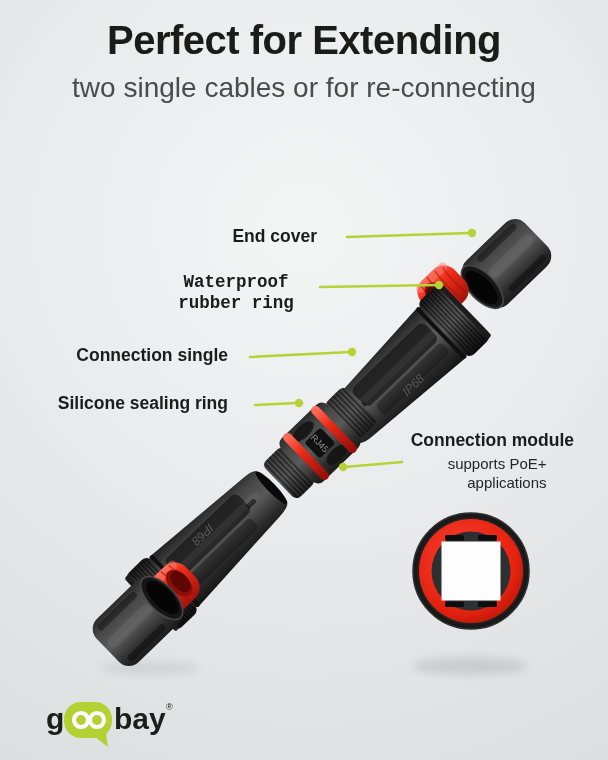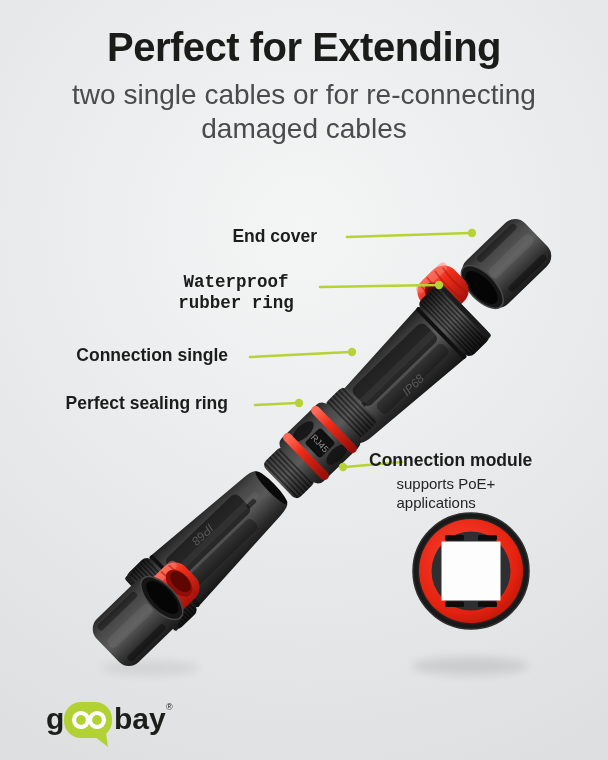--- a/index.html
+++ b/index.html
@@ -3,52 +3,52 @@
 <meta charset="utf-8">
 <style>
   html,body{margin:0;padding:0;}
   .stage{
     position:relative; width:608px; height:760px; overflow:hidden;
     font-family:"Liberation Sans", sans-serif;
     background:radial-gradient(circle at 50% 30%, #f4f5f5 0%, #eaebec 45%, #dcdedf 100%);
   }
   .hdr{position:absolute; top:0; left:0; width:608px; text-align:center; z-index:2;}
   .hdr h1{
-    margin:24px 0 8px; font-size:40px; line-height:46px; font-weight:bold;
+    margin:17px 0 8px; font-size:40px; line-height:46px; font-weight:bold;
     color:#1b1b1a; letter-spacing:-0.5px;
   }
   .hdr .sub{
     margin:4px; font-size:28px; line-height:34px; color:#4b4b4d; font-weight:normal;
   }
   svg.art{position:absolute; left:0; top:0; z-index:1;}
   .label{
     position:absolute; z-index:2; font-weight:bold; font-size:17.5px;
     line-height:21px; color:#1c1c1c; white-space:nowrap;
   }
   .label.wrap{white-space:normal;}
   #lbl-end{top:226px; right:291px;text-align:right;}
   #lbl-water{top:272px; left:168px; width:136px; text-align:center;font-family:Liberation Mono, monospace;}
   #lbl-cover{top:345px; right:380px;}
   #lbl-seal{top:393px; right:380px;}
-  #lbl-module{top:450px; left:369px; width:205px; text-align:left;}
+  #lbl-module{top:430px; left:369px; width:205px; text-align:right;}
   #lbl-module .sub{
     font-weight:normal; font-size:15px; line-height:19px; margin:3px auto 16px;
     max-width:150px; color:#252525; white-space:normal;
   }
   .logo{position:absolute; left:44px; top:694px; z-index:2;}
 </style>
 </head>
 <body>
 
 <div class="stage">
 
   <div class="hdr">
     <h1>Perfect for Extending</h1>
     <p class="sub"><span>two single cables or for re-connecting</span><br>
-       <span>damaged cables</span></p>
+       </p>
   </div>
 
   <svg class="art" width="608" height="760" viewBox="0 0 608 760">
     <defs>
       <linearGradient id="gBody" x1="0" y1="-40" x2="0" y2="40" gradientUnits="userSpaceOnUse">
         <stop offset="0" stop-color="#141414"></stop>
         <stop offset="0.28" stop-color="#474747"></stop>
         <stop offset="0.5" stop-color="#5a5a5a"></stop>
         <stop offset="0.75" stop-color="#2a2a2a"></stop>
         <stop offset="1" stop-color="#0d0d0d"></stop>
@@ -165,21 +165,21 @@
       <line x1="255" y1="405" x2="297" y2="403"></line>
       <circle cx="299" cy="403" r="4.2" fill="#b5d334" stroke="none"></circle>
       <line x1="345" y1="467" x2="402" y2="462"></line>
       <circle cx="343" cy="467" r="4.2" fill="#b5d334" stroke="none"></circle>
     </g>
   </svg>
 
   <div class="label" id="lbl-end">End cover</div>
   <div class="label wrap" id="lbl-water">Waterproof rubber ring</div>
   <div class="label" id="lbl-cover">Connection single</div>
-  <div class="label" id="lbl-seal">Perfect sealing ring</div>
+  <div class="label" id="lbl-seal">Silicone sealing ring</div>
   <div class="label wrap" id="lbl-module">
     <div>Connection module</div>
     <div class="sub">supports PoE+ applications</div>
   </div>
 
   <div class="logo">
     <svg width="140" height="56" viewBox="0 0 140 56">
       <text x="2" y="35" font-family="Liberation Sans, sans-serif" font-weight="bold" font-size="30" fill="#1d1d1b">g</text>
       <g>
         <rect x="20" y="8" width="48" height="36" rx="17" fill="#b2d233"></rect>

